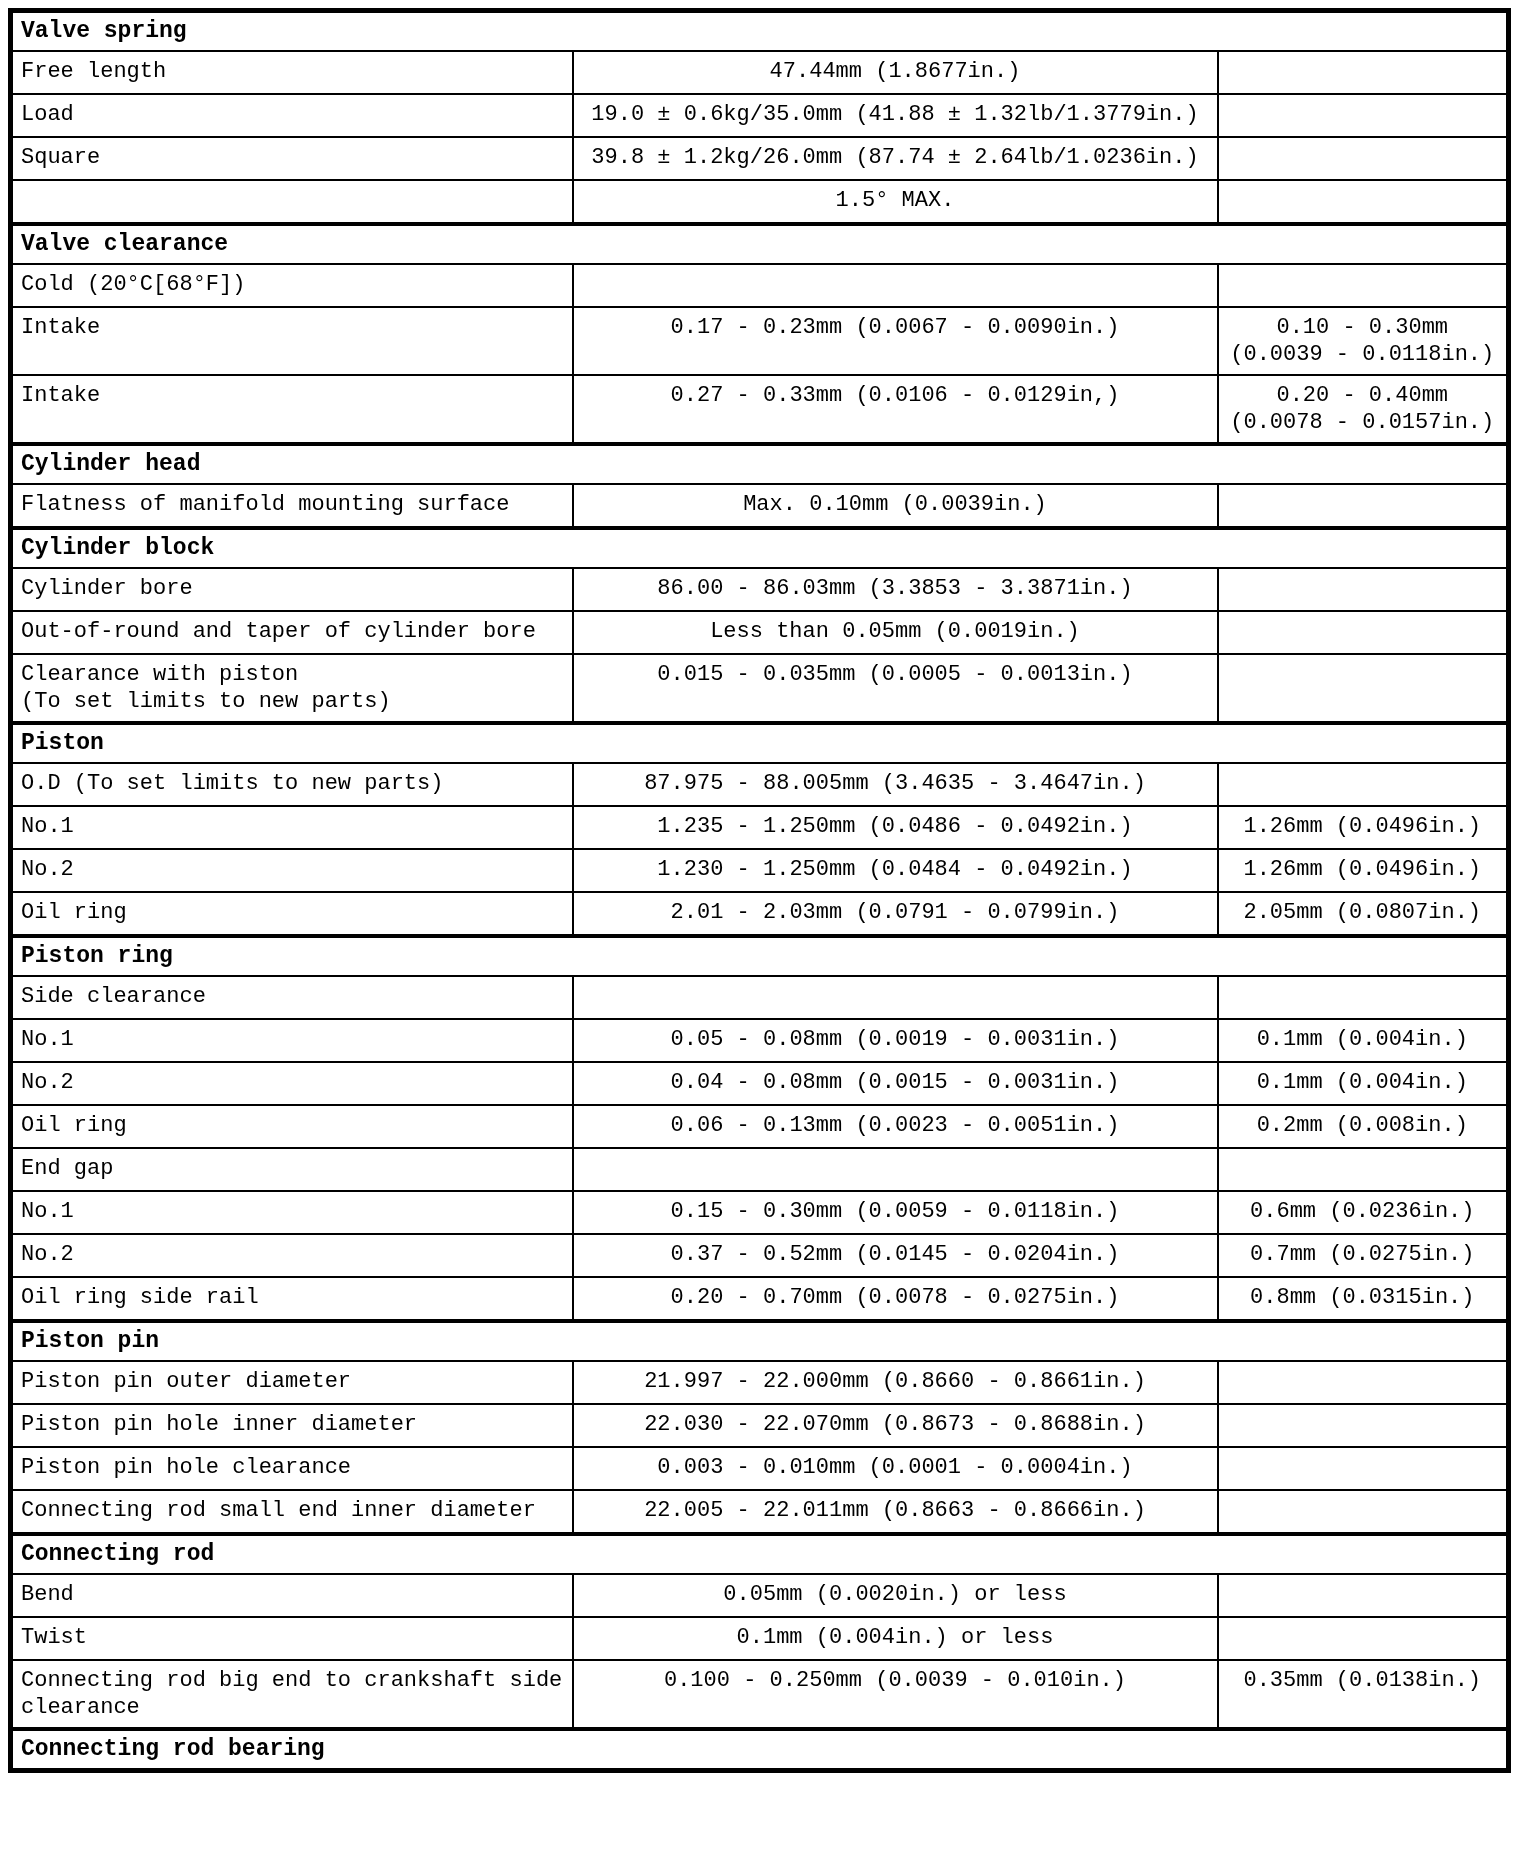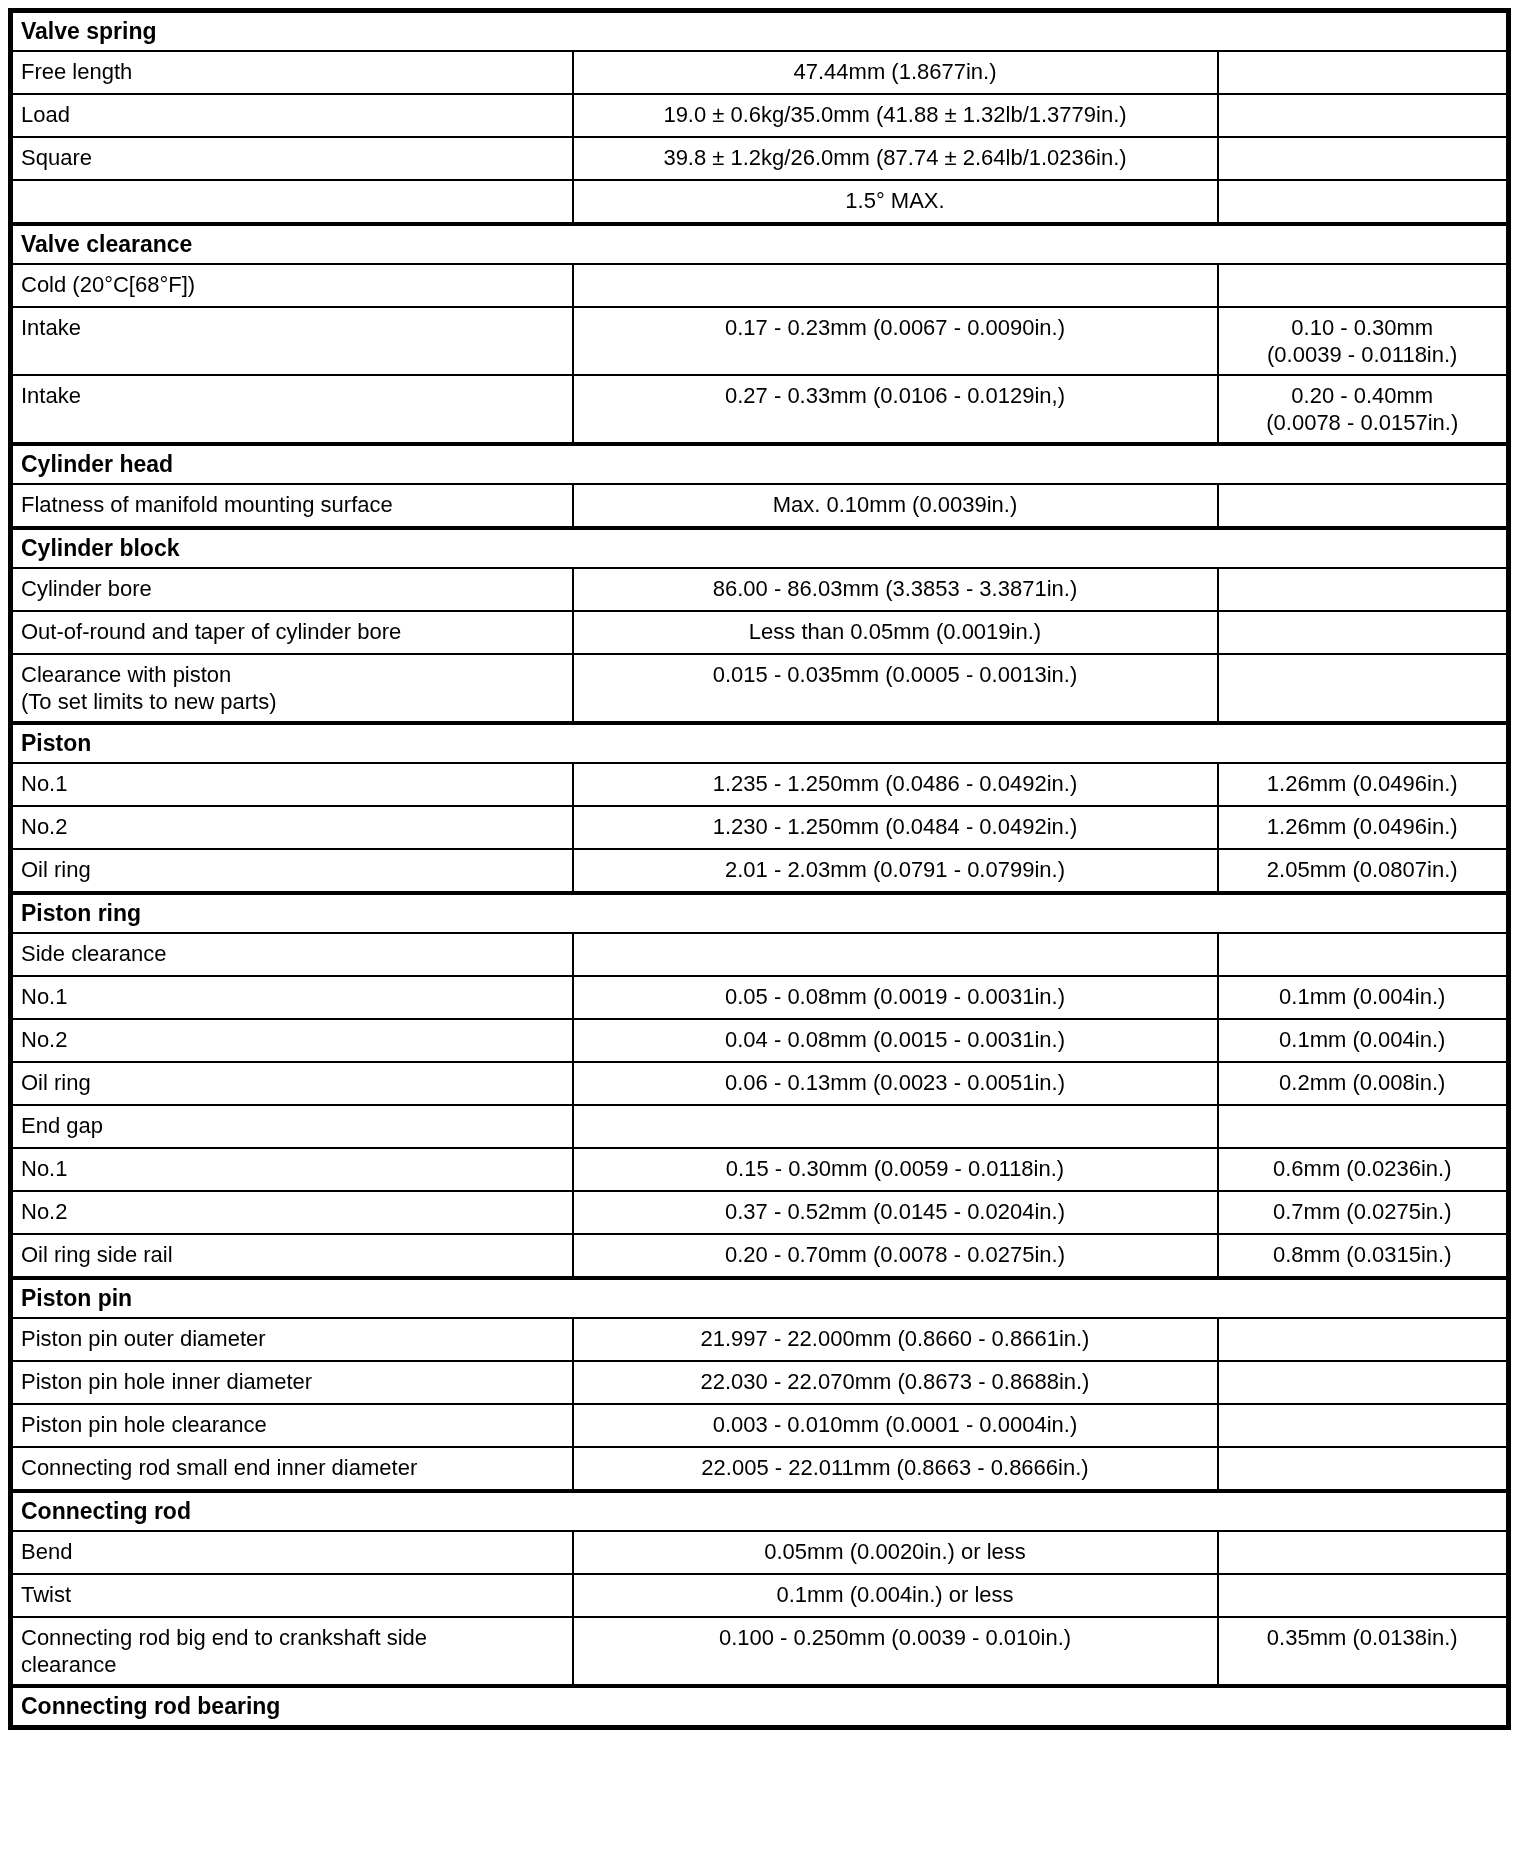--- a/index.html
+++ b/index.html
@@ -6,21 +6,21 @@
     margin: 0;
     padding: 0;
     background: #ffffff;
   }
   .page {
     position: relative;
     width: 1520px;
     height: 1870px;
     background: #ffffff;
     overflow: hidden;
-    font-family: Liberation Sans, sans-serif;
+    font-family: Liberation Mono, monospace;
     color: #000000;
   }
   table.spec {
     position: absolute;
     left: 8px;
     top: 8px;
     width: 1498px;
     border-collapse: collapse;
     table-layout: fixed;
     border: 5px solid #000000;
@@ -135,20 +135,25 @@
         <tr class="row">
           <td class="item">Clearance with piston
 (To set limits to new parts)</td>
           <td class="standard">0.015 - 0.035mm (0.0005 - 0.0013in.)</td>
           <td class="limit"></td>
         </tr>
         <tr class="section">
           <td colspan="3">Piston</td>
         </tr>
         <tr class="row">
+          <td class="item">O.D (To set limits to new parts)</td>
+          <td class="standard">87.975 - 88.005mm (3.4635 - 3.4647in.)</td>
+          <td class="limit"></td>
+        </tr>
+        <tr class="row">
           <td class="item">No.1</td>
           <td class="standard">1.235 - 1.250mm (0.0486 - 0.0492in.)</td>
           <td class="limit">1.26mm (0.0496in.)</td>
         </tr>
         <tr class="row">
           <td class="item">No.2</td>
           <td class="standard">1.230 - 1.250mm (0.0484 - 0.0492in.)</td>
           <td class="limit">1.26mm (0.0496in.)</td>
         </tr>
         <tr class="row">

